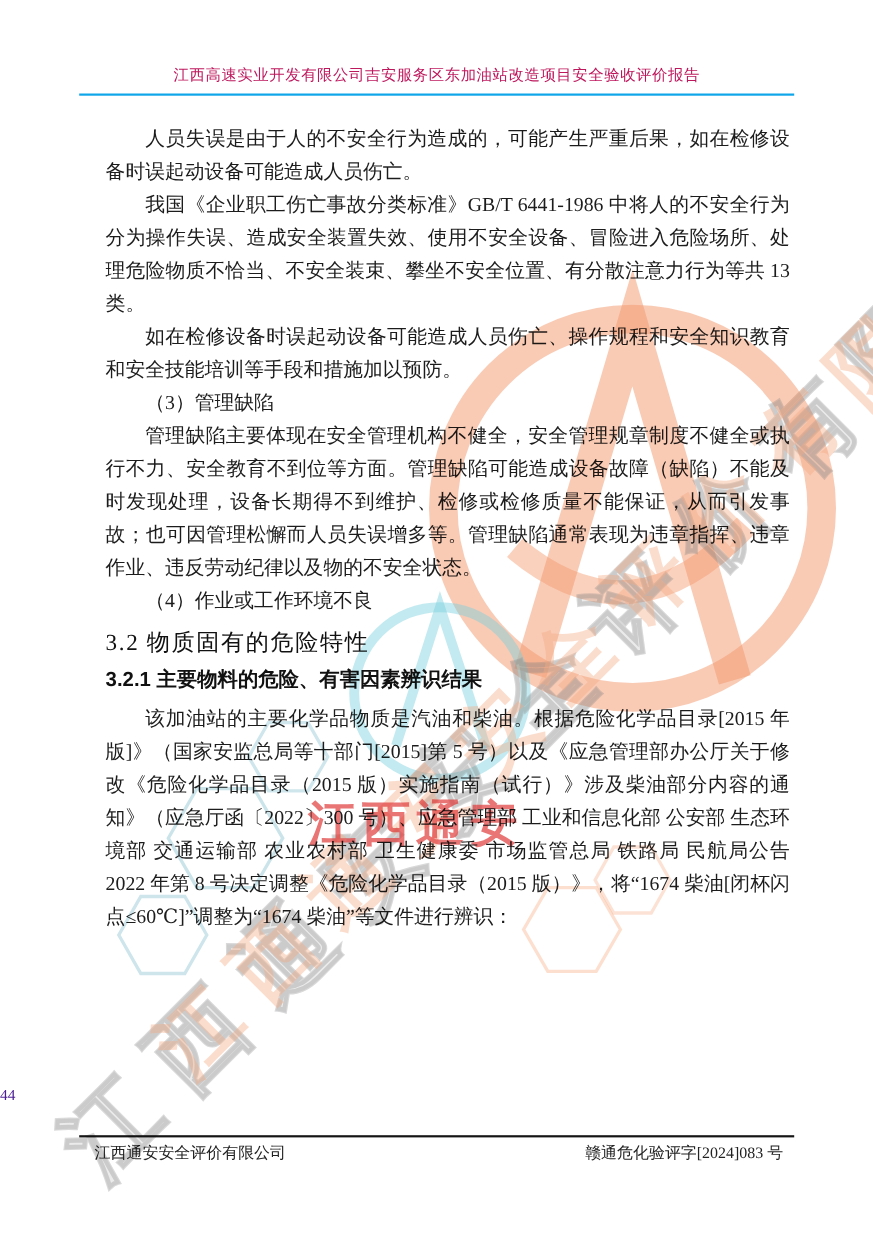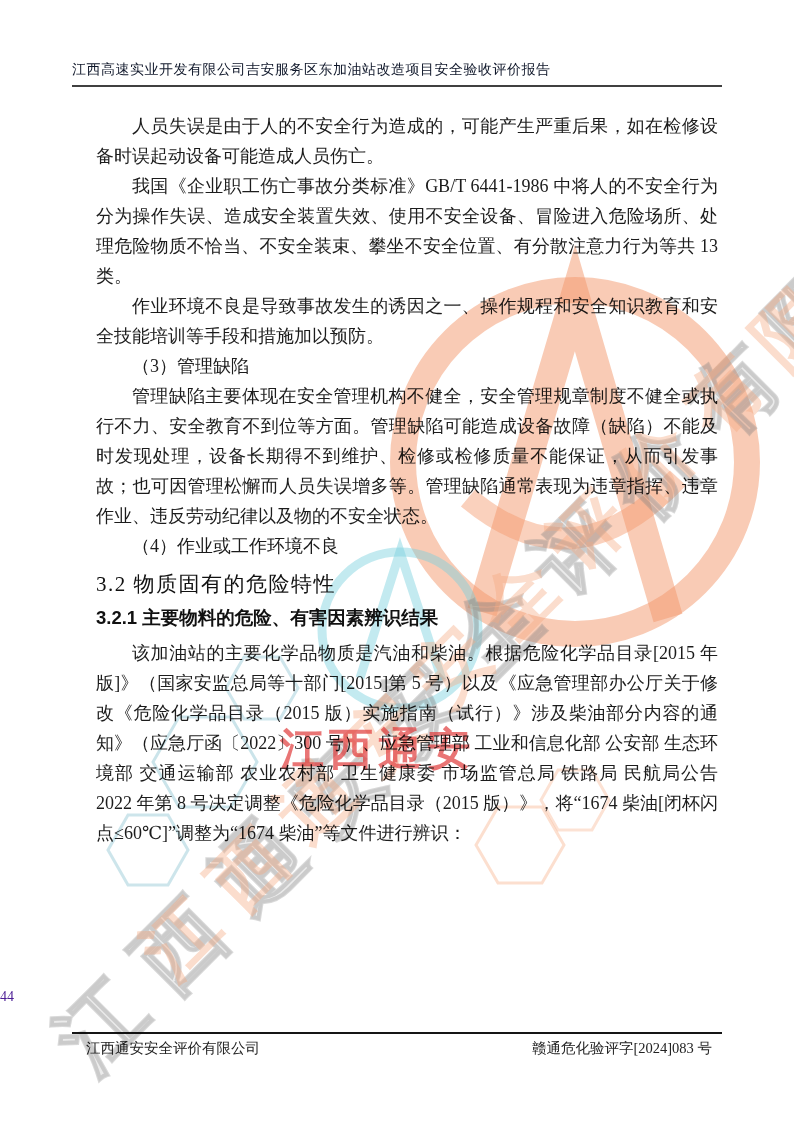--- a/index.html
+++ b/index.html
@@ -11,26 +11,27 @@
     background: #ffffff;
     overflow: hidden;
     font-family: "Liberation Serif", "DejaVu Serif", serif;
     color: #1c1c1c;
   }
 
   
   .doc-header {
     position: absolute;
     top: 60px; left: 72px; width: 650px;
+    text-align: center;
     font-size: 14px;
     line-height: 20px;
     letter-spacing: 0.5px;
-    color: #0f172a;
+    color: #be185d;
     padding-bottom: 5px;
-    border-bottom: 2px solid #404040;
+    border-bottom: 2px solid #0ea5e9;
   }
 
   
   .content {
     position: absolute;
     top: 111px; left: 96px; width: 622px;
   }
   .para { margin: 0; }
   .para.body {
     font-size: 18px;
@@ -131,21 +132,21 @@
 <div class="page">
 
   <div class="doc-header">
     <span>江西高速实业开发有限公司吉安服务区东加油站改造项目安全验收评价报告</span>
   </div>
 
   <main class="content">
     <div>
         <div class="para body">人员失误是由于人的不安全行为造成的，可能产生严重后果，如在检修设备时误起动设备可能造成人员伤亡。</div>
         <div class="para body">我国《企业职工伤亡事故分类标准》GB/T 6441-1986 中将人的不安全行为分为操作失误、造成安全装置失效、使用不安全设备、冒险进入危险场所、处理危险物质不恰当、不安全装束、攀坐不安全位置、有分散注意力行为等共 13 类。</div>
-        <div class="para body">作业环境不良是导致事故发生的诱因之一、操作规程和安全知识教育和安全技能培训等手段和措施加以预防。</div>
+        <div class="para body">如在检修设备时误起动设备可能造成人员伤亡、操作规程和安全知识教育和安全技能培训等手段和措施加以预防。</div>
         <div class="para sub">（3）管理缺陷</div>
         <div class="para body">管理缺陷主要体现在安全管理机构不健全，安全管理规章制度不健全或执行不力、安全教育不到位等方面。管理缺陷可能造成设备故障（缺陷）不能及时发现处理，设备长期得不到维护、检修或检修质量不能保证，从而引发事故；也可因管理松懈而人员失误增多等。管理缺陷通常表现为违章指挥、违章作业、违反劳动纪律以及物的不安全状态。</div>
         <div class="para sub">（4）作业或工作环境不良</div>
         <div class="para h2">3.2 物质固有的危险特性</div>
         <div class="para h3">3.2.1 主要物料的危险、有害因素辨识结果</div>
         <div class="para body">该加油站的主要化学品物质是汽油和柴油。根据危险化学品目录[2015 年版]》（国家安监总局等十部门[2015]第 5 号）以及《应急管理部办公厅关于修改《危险化学品目录（2015 版）实施指南（试行）》涉及柴油部分内容的通知》（应急厅函〔2022〕300 号）、应急管理部 工业和信息化部 公安部 生态环境部 交通运输部 农业农村部 卫生健康委 市场监管总局 铁路局 民航局公告 2022 年第 8 号决定调整《危险化学品目录（2015 版）》，将“1674 柴油[闭杯闪点≤60℃]”调整为“1674 柴油”等文件进行辨识：</div>
       </div>
   </main>
 
   <div class="footer-pagenum">44</div>

